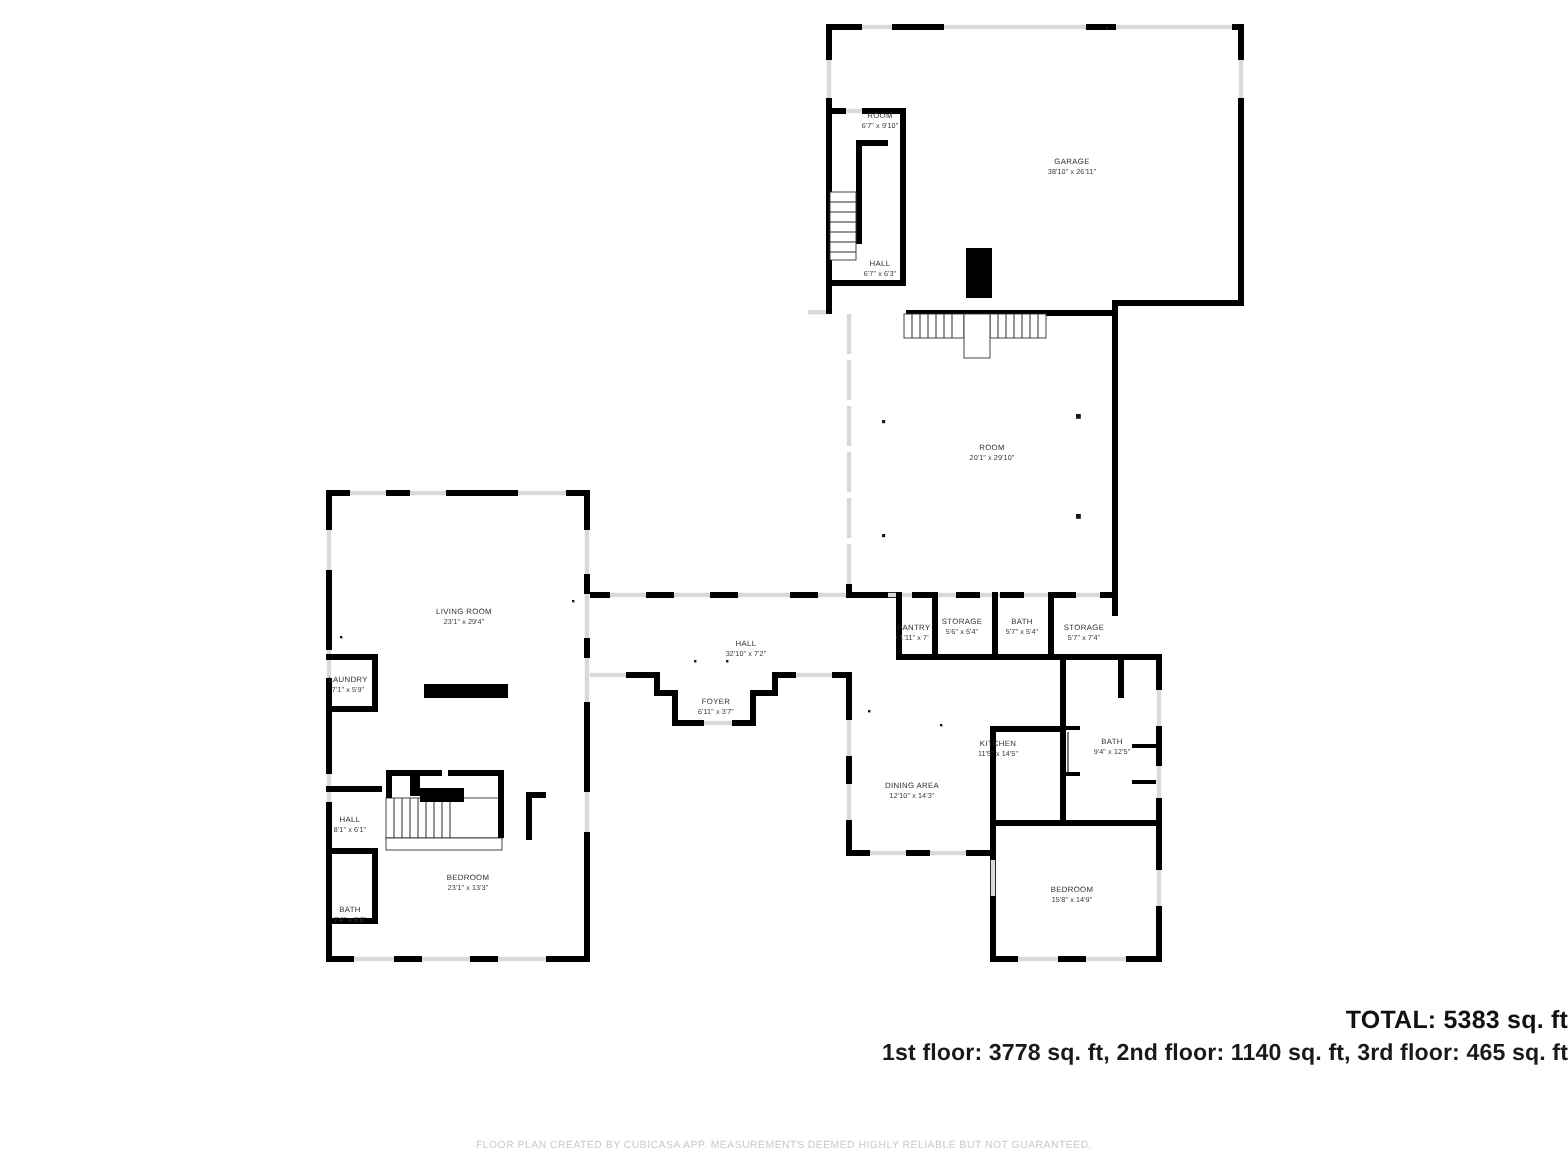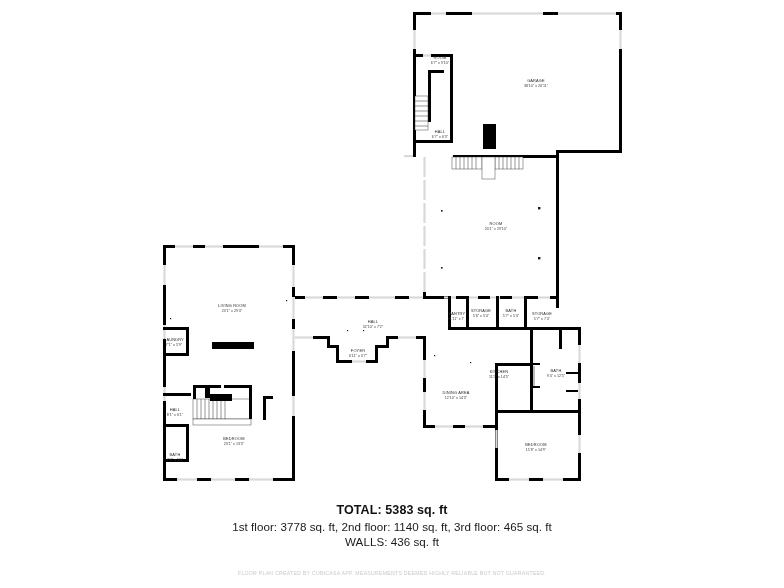--- a/index.html
+++ b/index.html
@@ -25,32 +25,32 @@
   #plan-svg {
     display: block;
     width: 784px;
     height: 500px;
   }
   .summary {
     position: absolute;
     left: 0;
     top: 502px;
     width: 784px;
-    text-align: center;
+    text-align: right;
     line-height: 1.32;
   }
   .summary-total {
     font-size: 12.5px;
     font-weight: bold;
     color: #111111;
     letter-spacing: 0.1px;
   }
   .summary-line {
     font-size: 11.6px;
-    font-weight: normal;
+    font-weight: bold;
     color: #1a1a1a;
     letter-spacing: 0.05px;
   }
   .summary-line.tight {
     letter-spacing: -0.05px;
   }
   .credit {
     position: absolute;
     left: 0;
     top: 570px;
@@ -441,16 +441,15 @@
           <text class="room-dim" x="536" y="451">15'8" x 14'9"</text>
         </g>
       </g>
 
   </svg>
 </div>
 
 <div class="summary">
   <div class="summary-total">TOTAL: 5383 sq. ft</div>
   <div class="summary-line">1st floor: 3778 sq. ft, 2nd floor: 1140 sq. ft, 3rd floor: 465 sq. ft</div>
-  <div class="summary-line">WALLS: 436 sq. ft</div>
 </div>
 
 <div class="credit">FLOOR PLAN CREATED BY CUBICASA APP. MEASUREMENTS DEEMED HIGHLY RELIABLE BUT NOT GUARANTEED.</div>
 
 </body></html>

